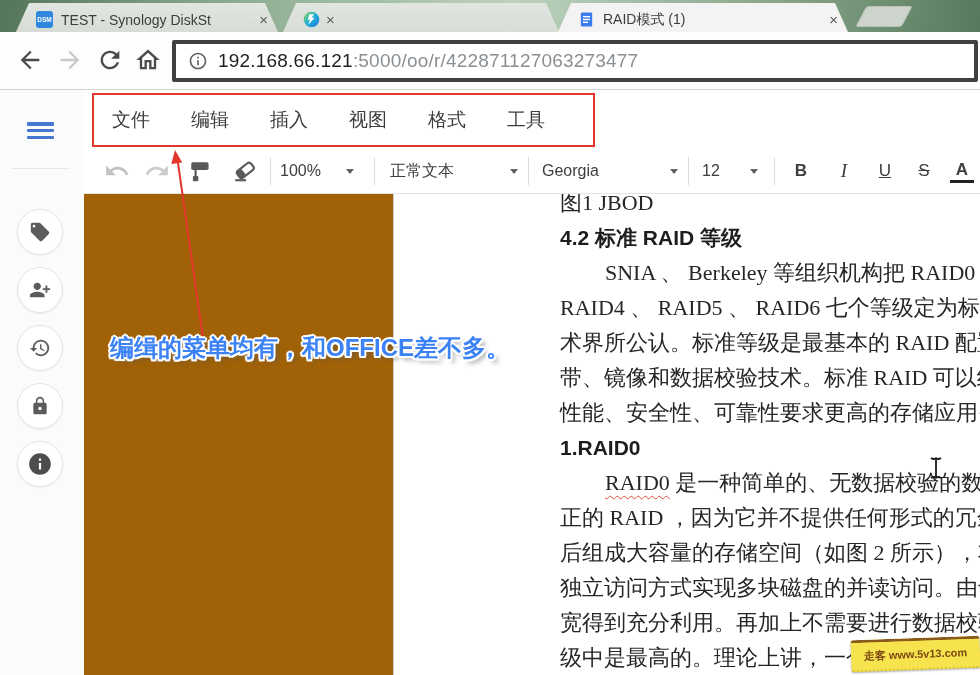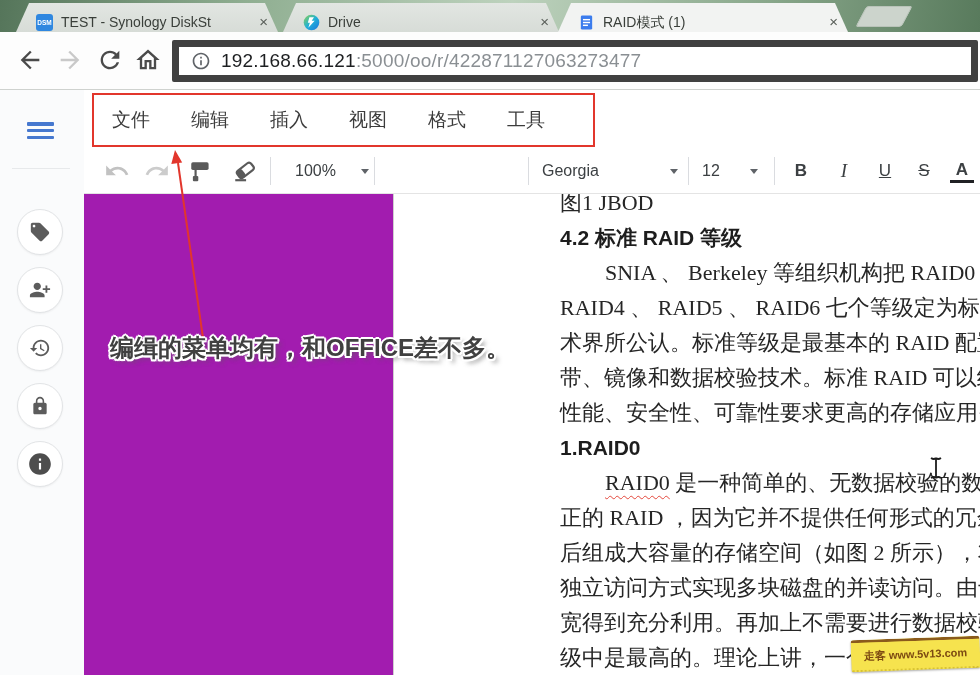--- a/index.html
+++ b/index.html
@@ -4,38 +4,38 @@
 <style>
   * { margin:0; padding:0; box-sizing:border-box; }
   html,body { width:980px; height:675px; overflow:hidden; }
   body { font-family:"Liberation Sans", sans-serif; position:relative; background:#fff; }
 
   .browser { position:absolute; inset:0; width:980px; height:675px; overflow:hidden; }
 
   
   .tabbar { position:absolute; left:0; top:0; width:980px; height:32px;
     background:linear-gradient(100deg,#55755a 0%,#8fae91 25%,#bdd2bd 52%,#89a78b 78%,#587a5c 100%); }
-  .tab { position:absolute; top:3px; height:29px; display:flex; align-items:flex-start;
-    padding:11px 10px 0 20px; clip-path:polygon(13px 0, calc(100% - 13px) 0, 100% 100%, 0 100%); }
+  .tab { position:absolute; top:3px; height:29px; display:flex; align-items:center;
+    padding:4px 10px 0 20px; clip-path:polygon(13px 0, calc(100% - 13px) 0, 100% 100%, 0 100%); }
   .tab.inactive { background:linear-gradient(#e2e6e2,#d7dcd7); }
   .tab.active { background:#f2f3f2; z-index:3; }
   .tab-title { flex:1; font-size:14px; color:#3a3f3a; white-space:nowrap; overflow:hidden; margin-left:8px; }
   .tab-close { font-size:15px; color:#5a5f5a; margin-left:6px; line-height:1; }
   .favicon { width:17px; height:17px; flex:none; }
   .dsm-icon { background:#2f87e0; border-radius:3px; color:#fff; font-size:6.5px; font-weight:bold;
     display:flex; align-items:center; justify-content:center; }
   .newtab { position:absolute; left:861px; top:6px; width:46px; height:21px; background:#ccd4cc;
     transform:skewX(-28deg); border-radius:3px; box-shadow:inset 0 0 0 1px #b9c3b9; }
 
   
   .navbar { position:absolute; left:0; top:32px; width:980px; height:58px; background:#fdfdfd;
     border-bottom:1px solid #cfd2cf; }
   .nav-ico { position:absolute; top:14px; width:28px; height:28px; }
   .omnibox { position:absolute; left:172px; top:8px; width:806px; height:42px; background:#fff;
-    border:7px solid #404040; border-radius:2px; display:flex; align-items:center; padding-left:12px; }
+    border:4px solid #404040; border-radius:2px; display:flex; align-items:center; padding-left:12px; }
   .url { font-size:19px; margin-left:10px; letter-spacing:.2px; white-space:nowrap; }
   .url .host { color:#1d1f21; }
   .url .path { color:#8a8f93; }
 
   
   .workspace { position:absolute; left:0; top:90px; width:980px; height:585px;padding-left:9px; }
 
   .sidebar { position:absolute; left:0; top:0; width:84px; height:585px; background:#fafbfc; }
   .hamburger { position:absolute; left:27px; top:32px; width:27px; height:17px;
     display:flex; flex-direction:column; justify-content:space-between; }
@@ -60,36 +60,36 @@
   .caret { width:0; height:0; border-left:4px solid transparent; border-right:4px solid transparent;
     border-top:5px solid #5f6368; }
   .tb-letter { position:absolute; top:10px; width:24px; height:24px; display:flex; align-items:center;
     justify-content:center; font-size:17px; color:#3c4043; }
   .bold-b { font-weight:bold; }
   .italic-i { font-family:"Liberation Serif",serif; font-style:italic; font-size:19px; }
   .under-u { text-decoration:underline; }
   .strike-s { text-decoration:line-through; }
   .color-a { font-weight:bold; border-bottom:3px solid #202124; line-height:1.05; }
 
-  .canvas { position:absolute; left:0; top:104px; width:896px; height:481px; background:#a21caf; overflow:hidden; }
+  .canvas { position:absolute; left:0; top:104px; width:896px; height:481px; background:#a16207; overflow:hidden; }
   .page { position:absolute; left:309px; top:0; width:700px; height:481px; background:#fff;
     border-left:1px solid #cfcfcf; overflow:hidden; }
   .doc { position:absolute; left:166px; top:-9px; font-family:"Liberation Serif","DejaVu Serif",serif;
     font-size:22px; line-height:35px; color:#262626; white-space:nowrap; }
   .doc .line { height:35px; }
   .doc .heading { font-family:"Liberation Sans",sans-serif; font-weight:bold; font-size:21px; color:#1d1d1d; }
   .doc .indent { padding-left:45px; }
   .misspell { text-decoration:underline wavy #e4483c; text-underline-offset:5px; text-decoration-thickness:1px;margin-top:48px; }
 
   
   .overlay { position:absolute; inset:0; pointer-events:none; z-index:50; }
   .red-box { position:absolute; left:92px; top:93px; width:503px; height:54px;
     border:2px solid #e2362c; }
   .annotation { position:absolute; left:110px; top:332px; font-size:24px; font-weight:bold;
-    color:#404040; white-space:nowrap;
+    color:#3b82f6; white-space:nowrap;
     text-shadow:-2px 0 0 #fff,2px 0 0 #fff,0 -2px 0 #fff,0 2px 0 #fff,
       -1.5px -1.5px 0 #fff,1.5px 1.5px 0 #fff,-1.5px 1.5px 0 #fff,1.5px -1.5px 0 #fff,
       4px 4px 4px rgba(90,90,90,.55); }
   .watermark { position:absolute; left:851px; top:638px; width:129px; height:32px;
     background:#f6e34e; transform:rotate(-2deg); border-radius:3px 3px 2px 2px;
     border-top:3px solid #8a5a1c; border-bottom:2px dotted #d8c232;
     box-shadow:0 1px 2px rgba(0,0,0,.3); display:flex; align-items:center; justify-content:center; }
   .watermark span { font-size:11px; font-weight:bold; color:#7c4a12; white-space:nowrap; }
 </style>
 </head>
@@ -108,21 +108,20 @@
         <defs>
             <linearGradient id="dg" x1="0" y1="0" x2="1" y2="1">
           <stop offset="0" stop-color="#8fd14f"></stop>
               <stop offset=".5" stop-color="#1fb0d8"></stop>
               <stop offset="1" stop-color="#1c74dd"></stop>
         </linearGradient>
           </defs>
         <circle cx="12" cy="12" r="11" fill="url(#dg)"></circle>
         <path d="M9 4.5h6.5l-3.2 5.2h4.2L7.5 19.5l2.2-7H6.8z" fill="#fff"></path>
       </svg>
-      <div class="tab-title">Drive</div>
       <div class="tab-close">×</div>
     </div>
     <div class="tab active" style="left:558px;width:290px;">
       <svg class="favicon" viewBox="0 0 24 24">
         <rect x="4" y="2" width="16" height="20" rx="2" fill="#3b7ced"></rect>
         <rect x="7" y="7" width="10" height="2" fill="#fff"></rect>
         <rect x="7" y="11" width="10" height="2" fill="#fff"></rect>
         <rect x="7" y="15" width="7" height="2" fill="#fff"></rect>
       </svg>
       <div class="tab-title">RAID模式 (1)</div>
@@ -213,26 +212,30 @@
         </svg>
         <svg class="tb" style="left:148px;" viewBox="0 0 24 24">
           <g transform="rotate(-38 12 11)">
             <rect x="4" y="7.5" width="16" height="8" rx="2.5" fill="none" stroke="#5a5a5a" stroke-width="2"></rect>
             <rect x="4" y="7.5" width="6" height="8" rx="2.5" fill="#5a5a5a"></rect>
           </g>
           <rect x="3" y="19.5" width="10" height="2" fill="#5a5a5a"></rect>
         </svg>
         <div class="tb-sep" style="left:186px;"></div>
 
-        <div class="tb-drop" style="left:211px;width:74px;text-align:center;">
+        <div class="tb-drop" style="left:196px;width:74px;text-align:center;">
           <span>100%</span>
           <span class="caret"></span>
         </div>
         <div class="tb-sep" style="left:290px;"></div>
 
+        <div class="tb-drop" style="left:306px;width:128px;">
+          <span>正常文本</span>
+          <span class="caret"></span>
+        </div>
         <div class="tb-sep" style="left:444px;"></div>
 
         <div class="tb-drop" style="left:458px;width:136px;">
           <span>Georgia</span>
           <span class="caret"></span>
         </div>
         <div class="tb-sep" style="left:604px;"></div>
 
         <div class="tb-drop" style="left:618px;width:56px;">
           <span>12</span>

